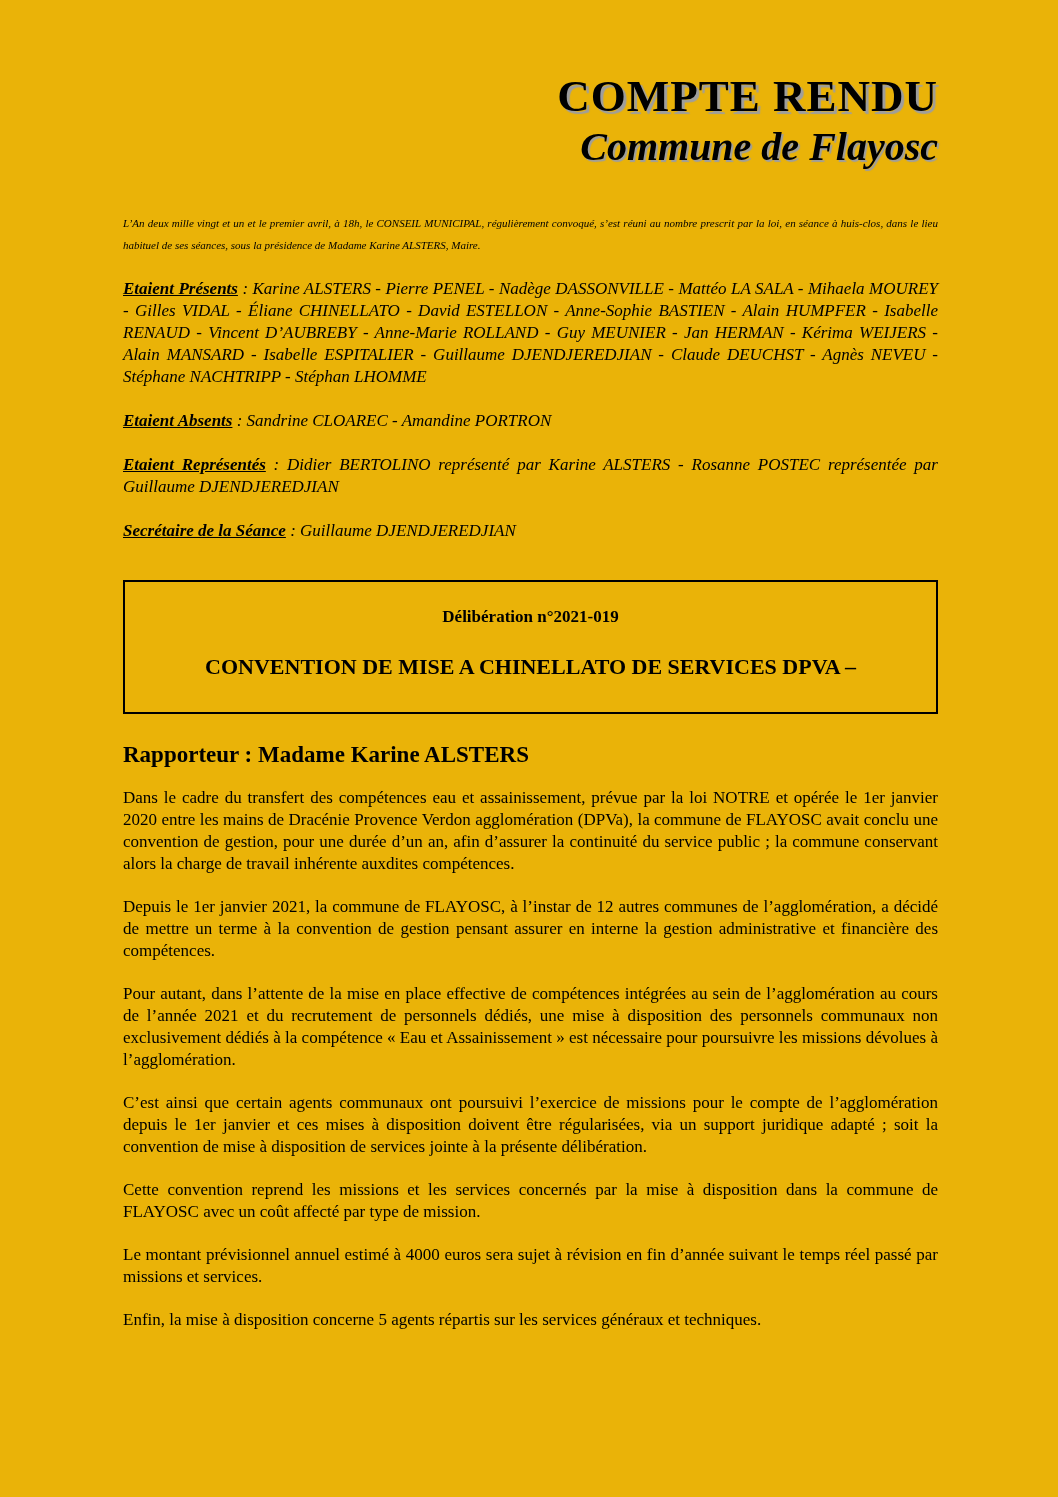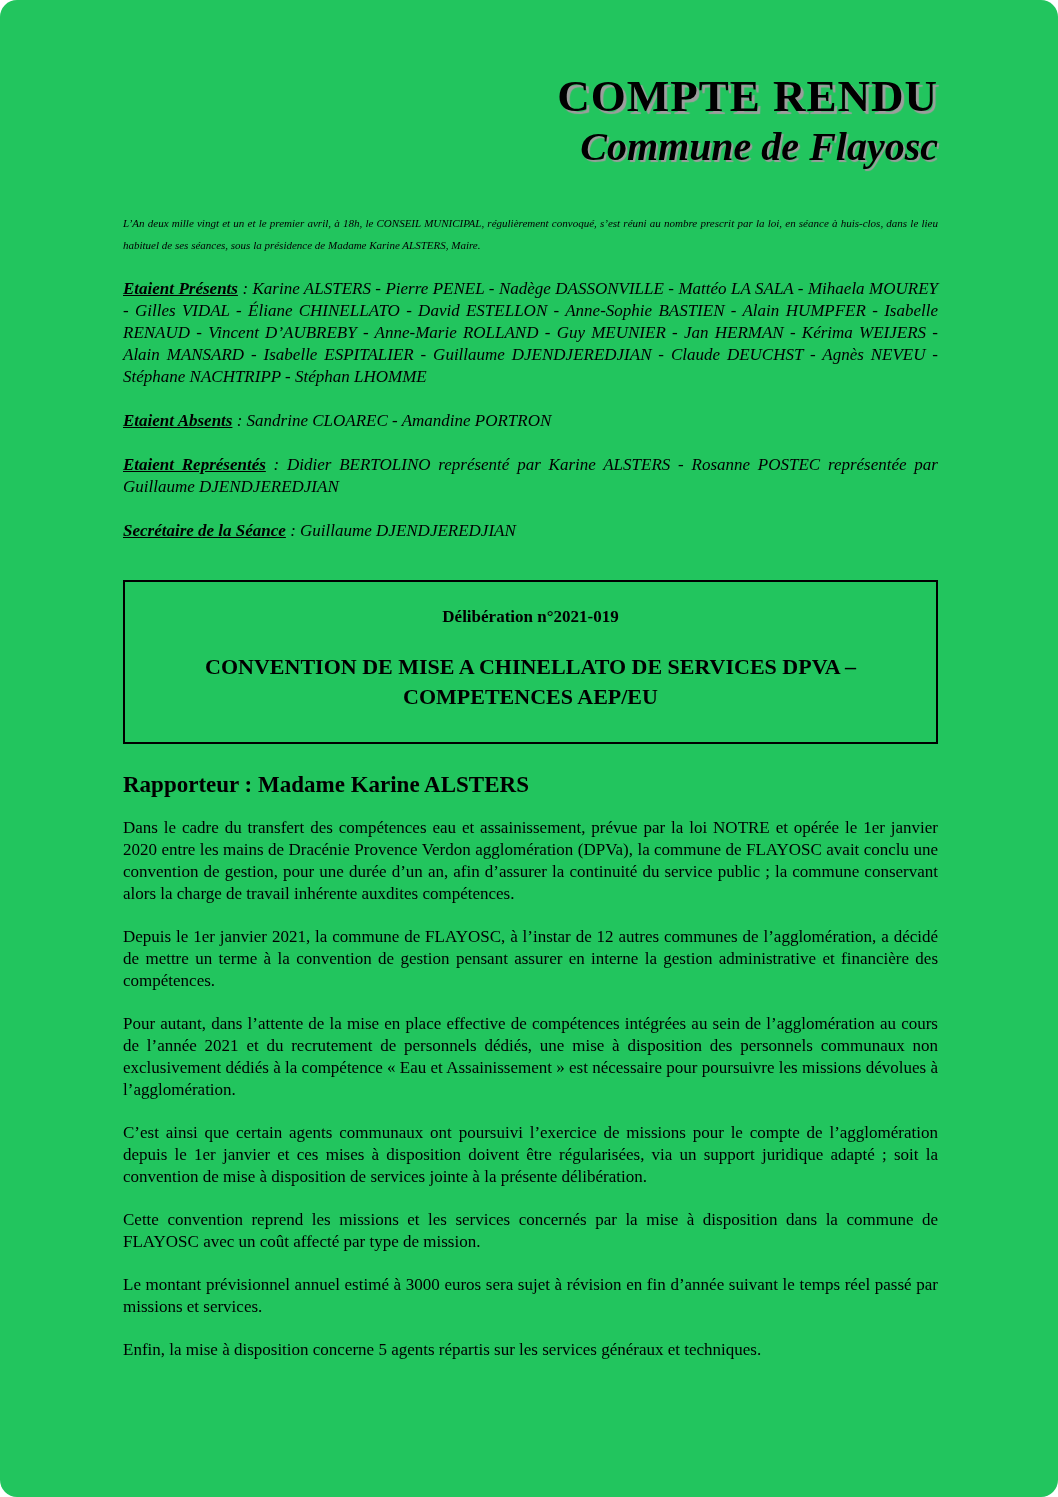--- a/index.html
+++ b/index.html
@@ -2,26 +2,25 @@
 <html><head>
 <meta charset="utf-8">
 <style>
   * { box-sizing: border-box; }
   html, body { margin: 0; padding: 0; background: #ffffff; }
   .page {
     position: relative;
     width: 1058px;
     height: 1497px;
     margin: 0 auto;
-    background: #22c55e;
+    background: #eab308;
     color: #000000;
     font-family: "Liberation Serif", "DejaVu Serif", serif;
     padding: 72px 120px 30px 123px;
     overflow: hidden;
-    border-radius: 17px;
   }
   .doc-header { text-align: right; }
   .doc-title {
     margin: 0;
     font-size: 45px;
     font-weight: bold;
     line-height: 1.1;
     letter-spacing: 1px;
     text-shadow: 3px 3px 1px #9e9e9e;
   }
@@ -97,26 +96,26 @@
   <p class="attendance-section"><span class="attendance-label">Etaient Présents</span><span> : Karine ALSTERS - Pierre PENEL - Nadège DASSONVILLE - Mattéo LA SALA - Mihaela MOUREY - Gilles VIDAL - Éliane CHINELLATO - David ESTELLON - Anne-Sophie BASTIEN - Alain HUMPFER - Isabelle RENAUD - Vincent D’AUBREBY - Anne-Marie ROLLAND - Guy MEUNIER - Jan HERMAN - Kérima WEIJERS - Alain MANSARD - Isabelle ESPITALIER - Guillaume DJENDJEREDJIAN - Claude DEUCHST - Agnès NEVEU - Stéphane NACHTRIPP - Stéphan LHOMME</span></p>
 
   <p class="attendance-section"><span class="attendance-label">Etaient Absents</span><span> : Sandrine CLOAREC - Amandine PORTRON</span></p>
 
   <p class="attendance-section"><span class="attendance-label">Etaient Représentés</span><span> : Didier BERTOLINO représenté par Karine ALSTERS - Rosanne POSTEC représentée par Guillaume DJENDJEREDJIAN</span></p>
 
   <p class="attendance-section"><span class="attendance-label">Secrétaire de la Séance</span><span> : Guillaume DJENDJEREDJIAN</span></p>
 
   <div class="delib-box">
     <p class="delib-number">Délibération n°2021-019</p>
-    <p class="delib-title"><span>CONVENTION DE MISE A CHINELLATO DE SERVICES DPVA –</span><br><span>COMPETENCES AEP/EU</span></p>
+    <p class="delib-title"><span>CONVENTION DE MISE A CHINELLATO DE SERVICES DPVA –</span><br></p>
   </div>
 
   <p class="rapporteur">Rapporteur : Madame Karine ALSTERS</p>
 
   <p class="body-par">Dans le cadre du transfert des compétences eau et assainissement, prévue par la loi NOTRE et opérée le 1er janvier 2020 entre les mains de Dracénie Provence Verdon agglomération (DPVa), la commune de FLAYOSC avait conclu une convention de gestion, pour une durée d’un an, afin d’assurer la continuité du service public ; la commune conservant alors la charge de travail inhérente auxdites compétences.</p>
   <p class="body-par">Depuis le 1er janvier 2021, la commune de FLAYOSC, à l’instar de 12 autres communes de l’agglomération, a décidé de mettre un terme à la convention de gestion pensant assurer en interne la gestion administrative et financière des compétences.</p>
   <p class="body-par">Pour autant, dans l’attente de la mise en place effective de compétences intégrées au sein de l’agglomération au cours de l’année 2021 et du recrutement de personnels dédiés, une mise à disposition des personnels communaux non exclusivement dédiés à la compétence « Eau et Assainissement » est nécessaire pour poursuivre les missions dévolues à l’agglomération.</p>
   <p class="body-par">C’est ainsi que certain agents communaux ont poursuivi l’exercice de missions pour le compte de l’agglomération depuis le 1er janvier et ces mises à disposition doivent être régularisées, via un support juridique adapté ; soit la convention de mise à disposition de services jointe à la présente délibération.</p>
   <p class="body-par">Cette convention reprend les missions et les services concernés par la mise à disposition dans la commune de FLAYOSC avec un coût affecté par type de mission.</p>
-  <p class="body-par">Le montant prévisionnel annuel estimé à 3000 euros sera sujet à révision en fin d’année suivant le temps réel passé par missions et services.</p>
+  <p class="body-par">Le montant prévisionnel annuel estimé à 4000 euros sera sujet à révision en fin d’année suivant le temps réel passé par missions et services.</p>
   <p class="body-par">Enfin, la mise à disposition concerne 5 agents répartis sur les services généraux et techniques.</p>
 
 </div>
 
 </body></html>

